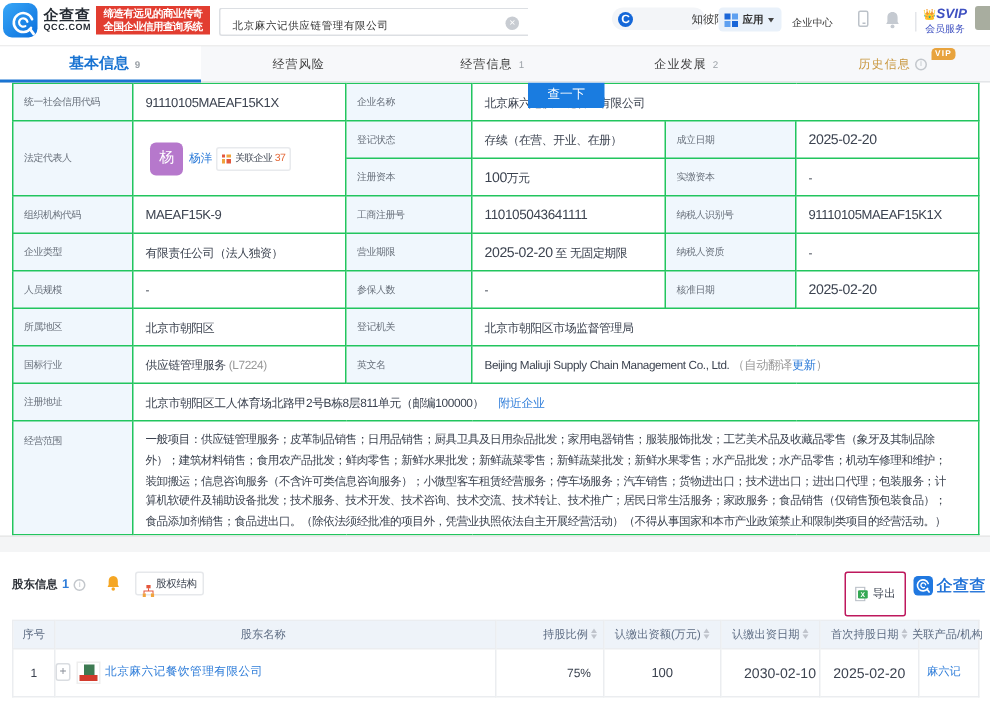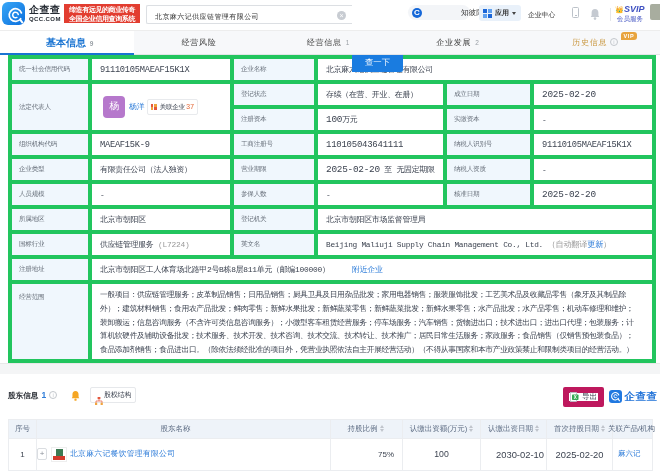--- a/index.html
+++ b/index.html
@@ -41,21 +41,21 @@
 .tabs{height:25px;background:#f7f8fa;border-top:1px solid #ededed;border-bottom:1px solid #e3e5e8;display:flex;position:relative;padding-left:5px;}
 .tab{flex:1;text-align:center;font-size:8px;letter-spacing:0.75px;color:#3c3c3c;line-height:23px;position:relative;white-space:nowrap;}
 .tab small{font-size:6.5px;color:#9aa0a6;margin-left:1px;}
 .tab.active{background:#fff;color:#1a74d2;font-weight:bold;font-size:10px;letter-spacing:0;margin-left:-5px;padding-left:5px;}
 .tab.active:after{content:"";position:absolute;left:0;right:0;bottom:-1px;height:2px;background:#1a74d2;}
 .tab.hist{color:#c9973f;padding-left:8px;}
 .vipbadge{position:absolute;top:1px;right:23px;background:#e8a33d;color:#fff;font-size:5.5px;font-weight:bold;line-height:8px;padding:0 2.5px;border-radius:3px 3px 3px 0;}
 .info-i{display:inline-block;width:8px;height:8px;border:1px solid #c3c7cc;border-radius:50%;color:#c3c7cc;font-size:6px;line-height:7px;text-align:center;vertical-align:1px;margin-left:3px;font-weight:normal;}
 
 .itable{width:644px;margin:0 8px;border-collapse:collapse;table-layout:fixed;}
-.itable td{border:4px solid #22c55e;font-size:7.9px;letter-spacing:-0.25px;color:#3c4350;padding:0 0 0 8px;height:25px;line-height:11px;font-family:Liberation Mono, monospace;}
+.itable td{border:1px solid #22c55e;font-size:7.9px;letter-spacing:-0.25px;color:#3c4350;padding:0 0 0 8px;height:25px;line-height:11px;}
 .itable td.lb{background:#f0f7fd;color:#68707b;padding-left:7px;font-size:6.6px;}
 .num{font-size:8.7px;}
 .num2{font-size:9px;}
 .date{font-size:9.4px;}
 .blue{color:#2f7dd9;}
 .gray{color:#999;}
 .itable td.biz{padding:5px 4px 1px 8px;line-height:13.8px;font-size:7.76px;letter-spacing:-0.34px;height:75px;}
 .itable td.biz div{white-space:nowrap;overflow:hidden;}
 .avatar-y{display:inline-block;width:22px;height:22px;border-radius:4px;background:#b678cc;color:#fff;font-size:10px;text-align:center;line-height:22px;vertical-align:middle;}
 .rel{display:inline-flex;align-items:center;border:1px solid #e8eaed;border-radius:2px;padding:1.5px 2.5px;margin-left:3px;vertical-align:middle;background:#fff;}
@@ -69,21 +69,21 @@
 .rel .rnum{font-size:7px;color:#e46a3a;margin-left:1.5px;}
 
 .gap{height:11px;background:#f4f5f6;border-top:1px solid #e8e8e8;}
 .shead{position:relative;height:45px;background:#fff;}
 .stitle{position:absolute;left:8px;top:16px;font-size:7.6px;font-weight:bold;color:#2b2f36;}
 .stitle b{color:#2f7dd9;margin-left:3px;font-size:8.5px;}
 .bellico{position:absolute;left:71px;top:14px;}
 .sgbtn{position:absolute;left:90px;top:13px;height:16px;display:flex;align-items:center;border:1px solid #e6e8eb;border-radius:2px;background:#fff;padding:0 4px;}
 .sgbtn .gi{width:7px;height:8px;margin-right:2px;}
 .sgbtn .tx{font-size:7px;color:#3c4350;white-space:nowrap;letter-spacing:-0.2px;}
-.exbtn{position:absolute;left:563px;top:13px;width:41px;height:20px;border:6px solid #be185d;border-radius:2px;background:#fff;display:flex;align-items:center;justify-content:center;}
+.exbtn{position:absolute;left:563px;top:13px;width:41px;height:30px;border:1px solid #be185d;border-radius:2px;background:#fff;display:flex;align-items:center;justify-content:center;}
 .exbtn .tx{font-size:7.6px;color:#3c4350;margin-left:3px;white-space:nowrap;}
 .wm{position:absolute;left:609px;top:15px;display:flex;align-items:center;white-space:nowrap;}
 .wm .wmic{width:13px;height:13px;border-radius:3px;background:#2078e0;margin-right:2px;position:relative;flex:none;}
 .wm .wmtx{font-size:11px;font-weight:normal;color:#2273d8;text-shadow:0.4px 0 0 #2273d8;}
 .stable{width:644px;margin:0 8px;border-collapse:collapse;table-layout:fixed;}
 .stable td{border:1px solid #ebedf0;font-size:7.4px;color:#3c4350;}
 .stable .hd td{background:#eef3f9;color:#5d6c83;height:19px;text-align:center;padding:0 2px;white-space:nowrap;font-size:7.5px;}
 .stable .dr td{height:32px;}
 .sort{display:inline-block;vertical-align:-1px;margin-left:2px;}
 .sort:before{content:"";display:block;width:0;height:0;border-left:2.5px solid transparent;border-right:2.5px solid transparent;border-bottom:3px solid #c0c4cc;margin-bottom:1px;}
@@ -282,21 +282,21 @@
       <col style="width:72px">
       <col style="width:78px">
       <col style="width:66px">
       <col style="width:66px">
       <col style="width:40px">
     </colgroup>
 <tbody>
       <tr class="hd">
   <td>序号</td>
         <td style="padding-right:18px;">股东名称</td>
-        <td style="padding-right:4px;">持股比例<span class="sort"></span></td>
+        <td style="text-align:right;padding-right:4px;">持股比例<span class="sort"></span></td>
         <td>认缴出资额(万元)<span class="sort"></span></td>
         <td>认缴出资日期<span class="sort"></span></td>
         <td>首次持股日期<span class="sort"></span></td>
         <td><span style="position:relative;left:-7px;">关联产品/机构</span></td>
 </tr>
 <tr class="dr">
   <td style="text-align:center;"><span class="num" style="font-size:8px;">1</span></td>
   <td><span class="plus" style="margin-left:0;">+</span><span class="clogo"><span class="fig"></span><span class="bar"></span></span><span class="blue" style="margin-left:3px;font-size:7.8px;letter-spacing:0.3px;">北京麻六记餐饮管理有限公司</span></td>
   <td style="text-align:right;padding-right:8px;"><span style="font-size:8px;">75%</span></td>
   <td style="text-align:center;"><span class="num">100</span></td>

